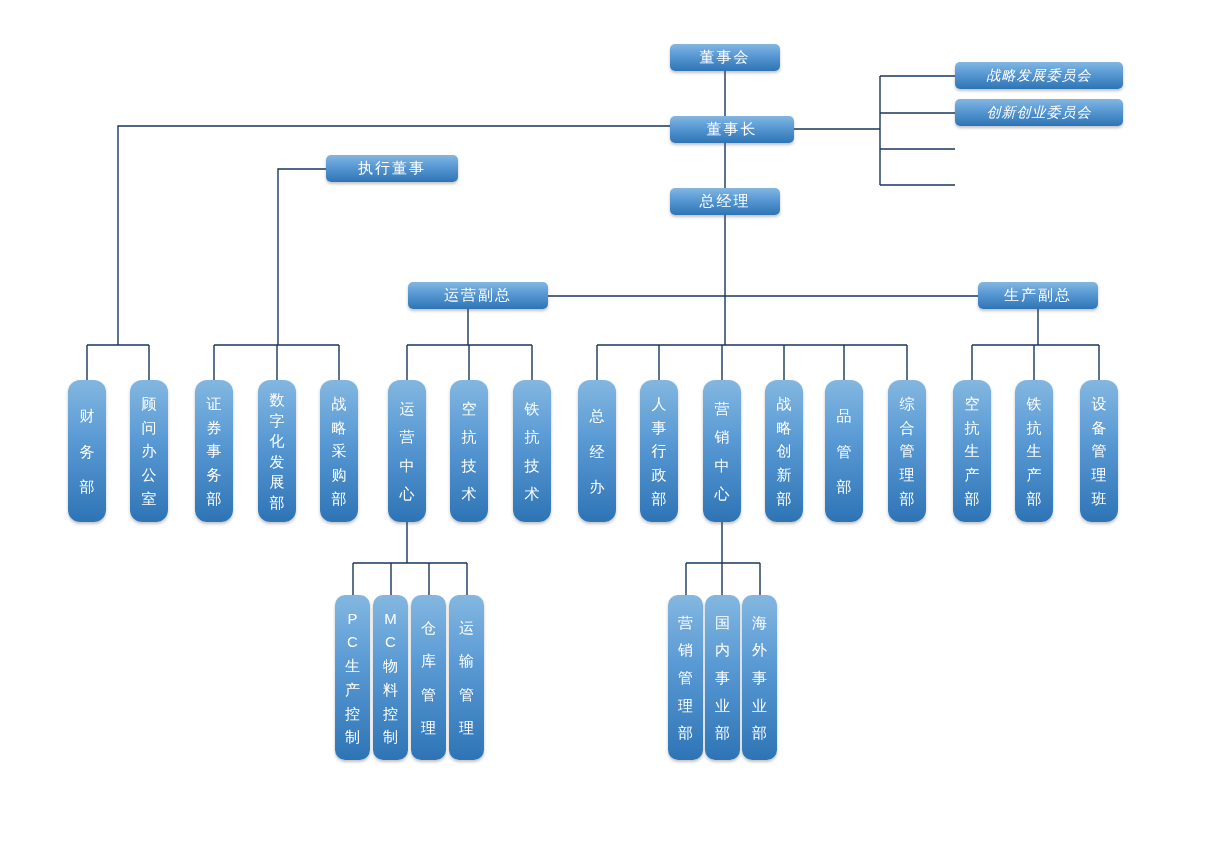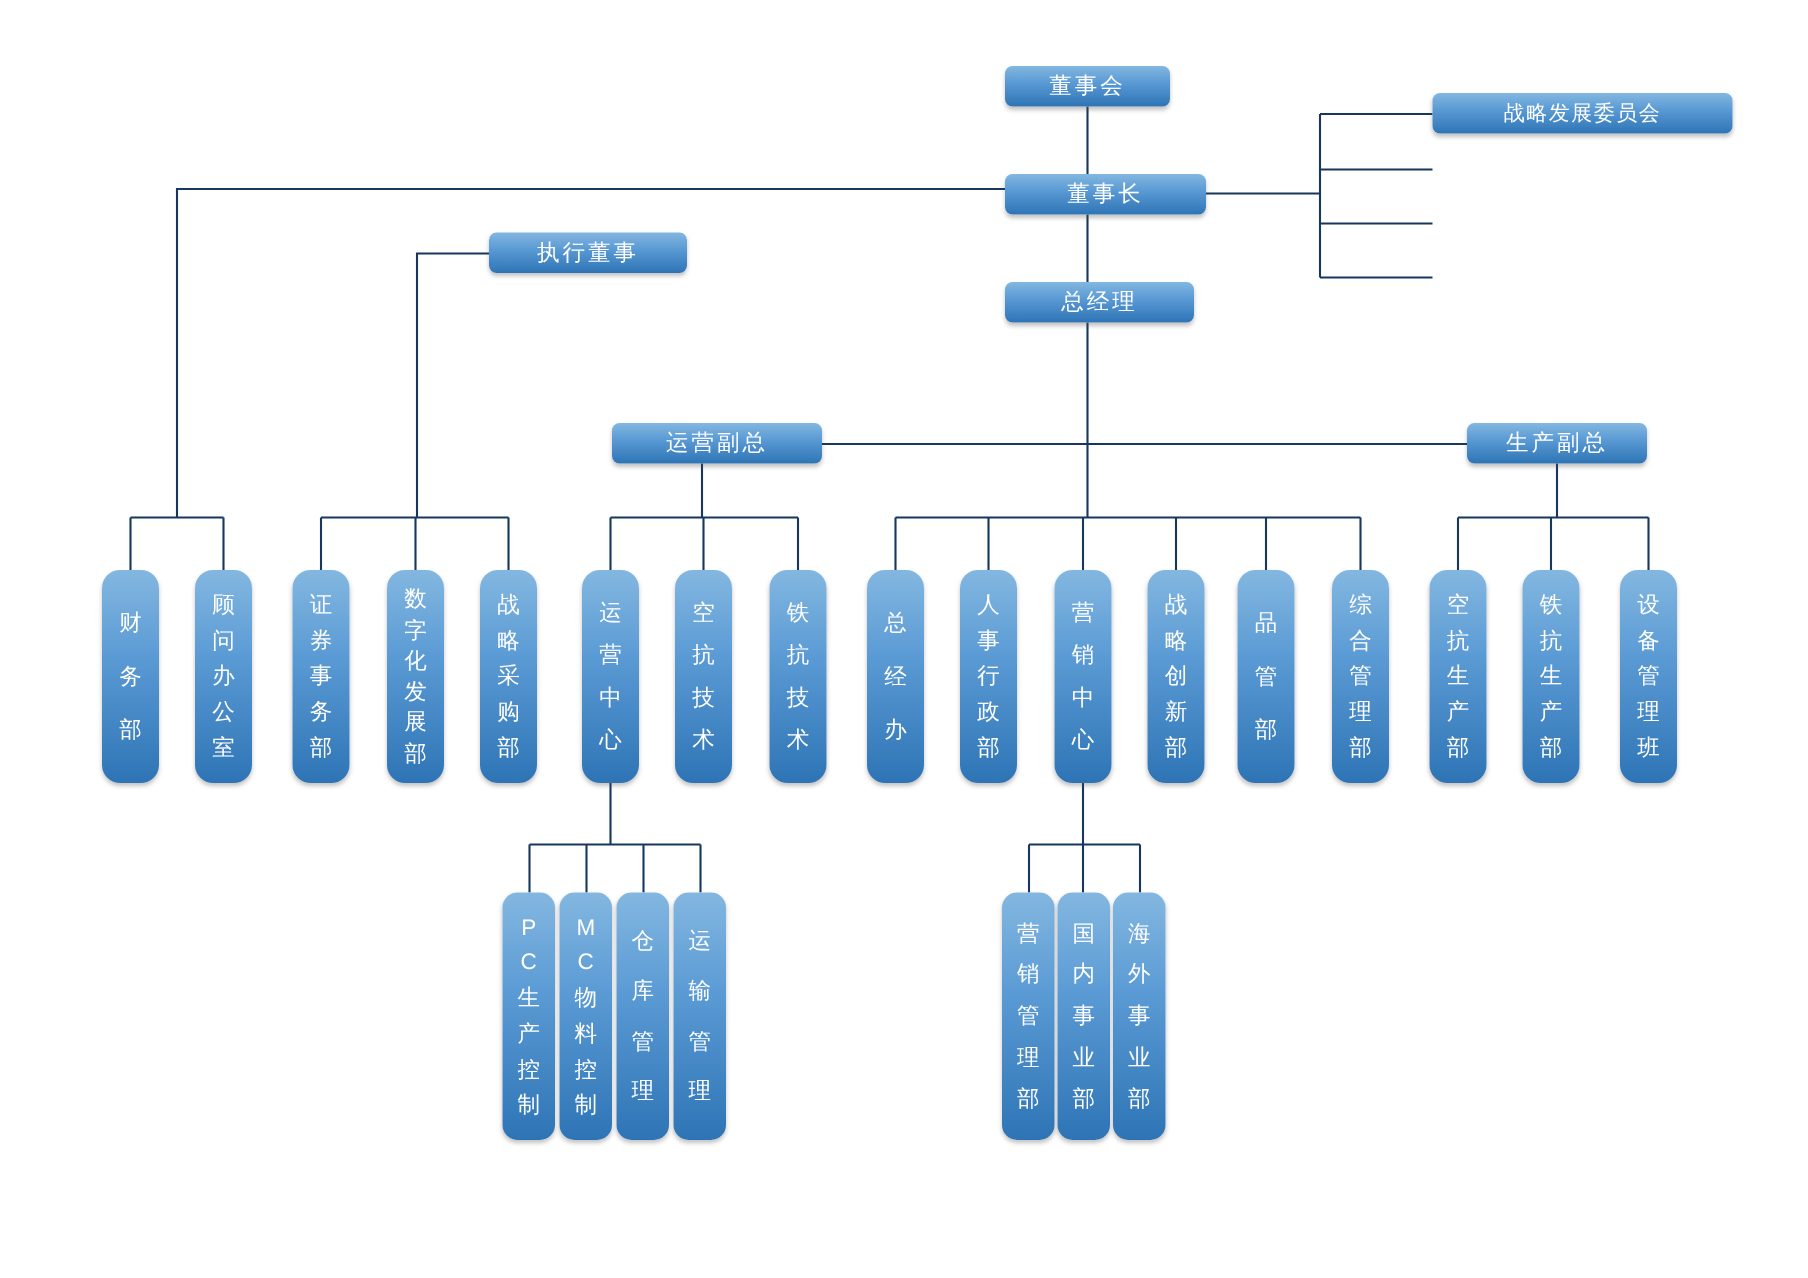--- a/index.html
+++ b/index.html
@@ -29,25 +29,26 @@
     text-align:center;
   }
   .hnode {
     height:27px;
     border-radius:5px;
     font-size:15px;
     letter-spacing:2px;
   }
   .cnode {
     height:27px;
-    width:200px;
+    width:168px;
     left:955px;
     border-radius:5px;
     font-size:14px;
     letter-spacing:1px;
+    font-style:italic;
   }
   .vnode {
     width:38px;
     height:142px;
     top:380px;
     border-radius:12px;
     font-size:15px;
   }
   .snode {
     width:35px;
@@ -89,25 +90,26 @@
     <path d="M597 345 L907 345 M597 345 L597 380 M659 345 L659 380 M722 345 L722 380 M784 345 L784 380 M844 345 L844 380 M907 345 L907 380"></path>
 
     <path d="M1038 309 L1038 345 M972 345 L1099 345 M972 345 L972 380 M1034 345 L1034 380 M1099 345 L1099 380"></path>
 
     <path d="M407 522 L407 563 M353 563 L467 563 M353 563 L353 595 M391 563 L391 595 M429 563 L429 595 M467 563 L467 595"></path>
 
     <path d="M722 522 L722 563 M686 563 L760 563 M686 563 L686 595 M722 563 L722 595 M760 563 L760 595"></path>
   </svg>
 
   <div class="node hnode" style="left:670px;top:44px;width:110px">董事会</div>
-  <div class="node hnode" style="left:670px;top:116px;width:134px">董事长</div>
-  <div class="node hnode" style="left:670px;top:188px;width:126px">总经理</div>
+  <div class="node hnode" style="left:670px;top:116px;width:124px">董事长</div>
+  <div class="node hnode" style="left:670px;top:188px;width:110px">总经理</div>
   <div class="node hnode" style="left:326px;top:155px;width:132px">执行董事</div>
 
   <div class="node cnode" style="top:62px">战略发展委员会</div>
+  <div class="node cnode" style="top:99px">创新创业委员会</div>
 
   <div class="node hnode" style="left:408px;top:282px;width:140px">运营副总</div>
   <div class="node hnode" style="left:978px;top:282px;width:120px">生产副总</div>
 
   <div class="node vnode" style="left:68px">
       <div class="vlabel">
         <span>财</span>
         <span>务</span>
         <span>部</span>
       </div>

